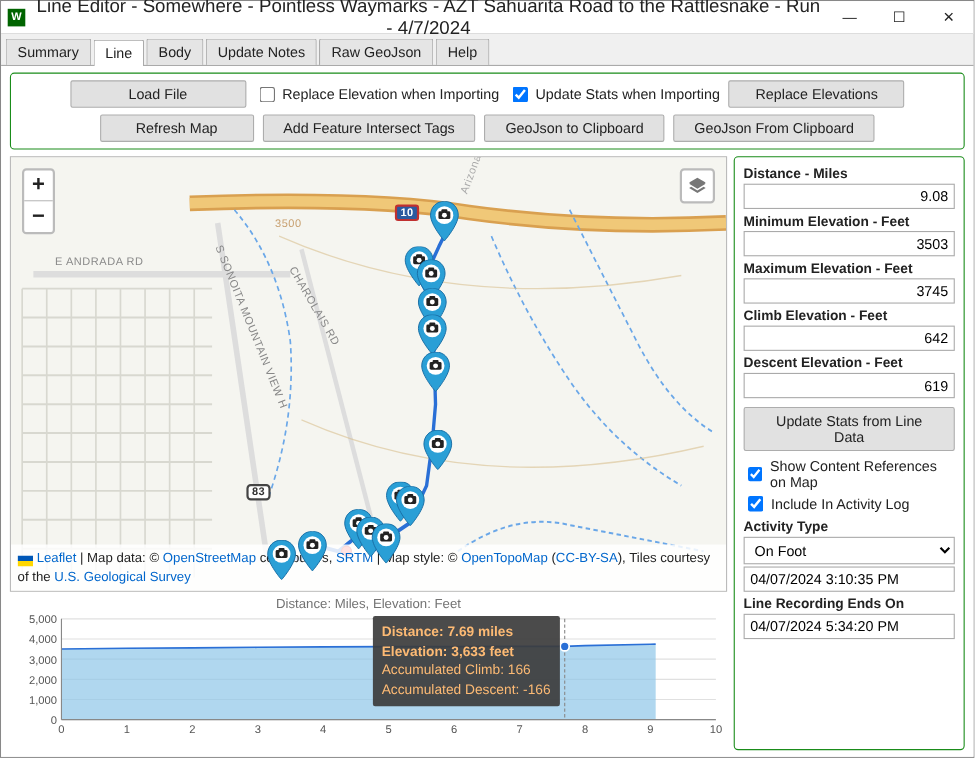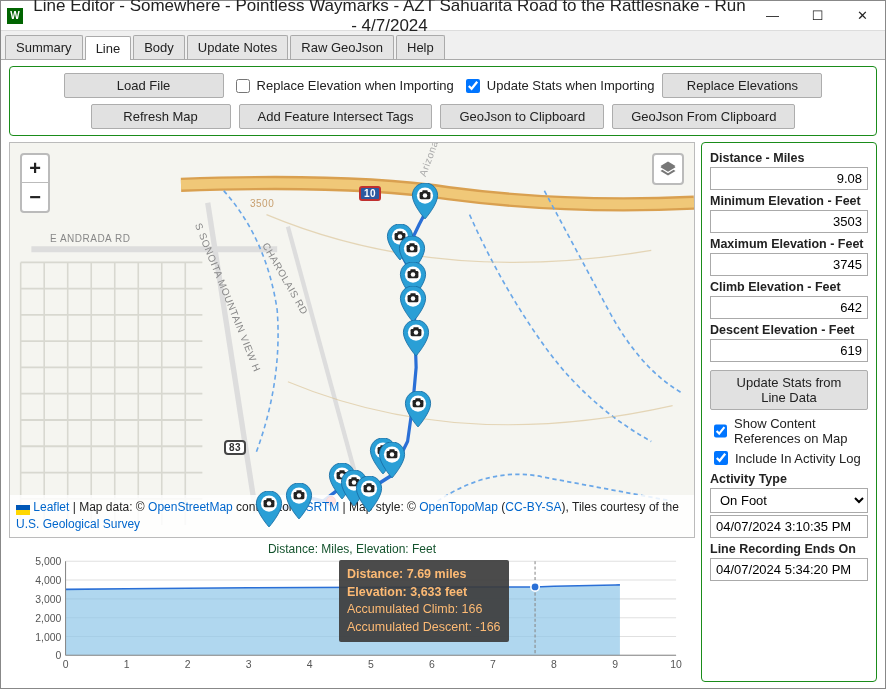--- a/index.html
+++ b/index.html
@@ -27,25 +27,25 @@
   .zoom-ctrl { position:absolute; top:10px; left:10px; background:#fff; border:2px solid #bbb; border-radius:4px; width:30px; }
   .zoom-btn { height:28px; display:flex; align-items:center; justify-content:center; font-size:20px; font-weight:bold; border-bottom:1px solid #bbb;}
   .zoom-btn:last-child{border-bottom:none;}
   .layers-ctrl { position:absolute; top:10px; right:10px; background:#fff; border:2px solid #bbb; border-radius:4px; width:32px; height:32px; display:flex; align-items:center; justify-content:center;}
   .attribution { position:absolute; bottom:0; left:0; right:0; background:rgba(255,255,255,0.85); padding:4px 6px; font-size:12px; line-height:1.4; }
   .attribution a { color:#0066cc; text-decoration:none; }
   .flag { display:inline-block; width:14px; height:10px; vertical-align:middle;}
   .marker { position:absolute; width:28px; height:36px; transform:translate(-50%,-100%);}
   .marker svg { width:100%; height:100%; }
   .chart-area { height:140px; border-top:none; position:relative; margin-top:4px;}
-  .chart-title { text-align:center; font-size:12px; color:#14532d;}
+  .chart-title { text-align:center; font-size:12px; color:#737373;}
   .chart-svg { width:100%; height:115px; }
   .chart-tooltip { position:absolute; background:rgba(60,60,60,0.92); color:#fdba74; padding:6px 8px; border-radius:2px; font-size:12.5px; line-height:1.4; left:330px; top:18px; pointer-events:none;}
   .chart-tooltip b { font-weight:bold;}
-  .right-col { width:176px; border:1px solid #1a8c1a; border-radius:4px; padding:6px 8px; display:flex; flex-direction:column; gap:2px; overflow-y:auto;}
+  .right-col { width:210px; border:1px solid #1a8c1a; border-radius:4px; padding:6px 8px; display:flex; flex-direction:column; gap:2px; overflow-y:auto;}
   .field-label { font-weight:bold; font-size:12.5px; margin-top:2px;}
   .field-input { width:100%; border:1px solid #aaa; padding:3px 5px; font-size:13px; text-align:right; background:#fff;}
   .field-input.left { text-align:left; }
   .bottombar { border:1px solid #1a8c1a; border-radius:4px; padding:5px 6px; display:flex; gap:6px; align-items:center; margin:0 8px 6px 8px;}
   .bottombar .btn { flex:1; min-width:0; }
   .camera-icon { width:28px; height:24px; border:1px solid #888; border-radius:3px; display:flex; align-items:center; justify-content:center; color:#666;}
   .mapdot { position:absolute; width:10px; height:10px; background:#ff4040; border-radius:50%; border:1px solid #c00; transform:translate(-50%,-50%);}
   .roadlabel{position:absolute; font-size:10px; color:#888; letter-spacing:0.5px;}
   select.field-input { text-align:left; appearance:auto; }
 </style>

